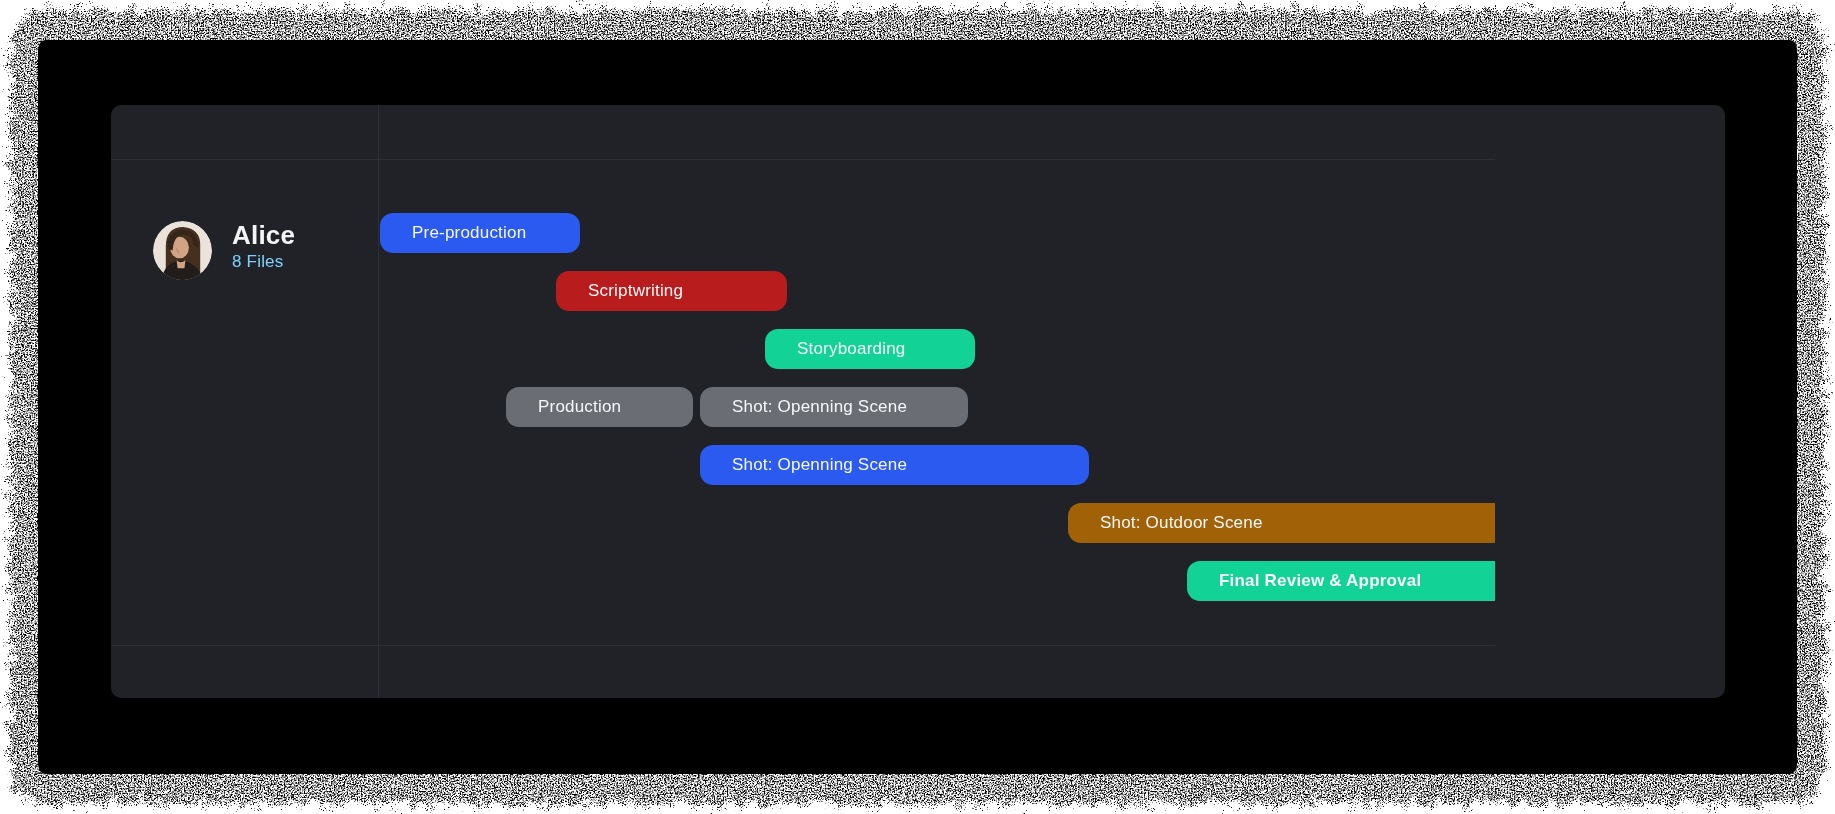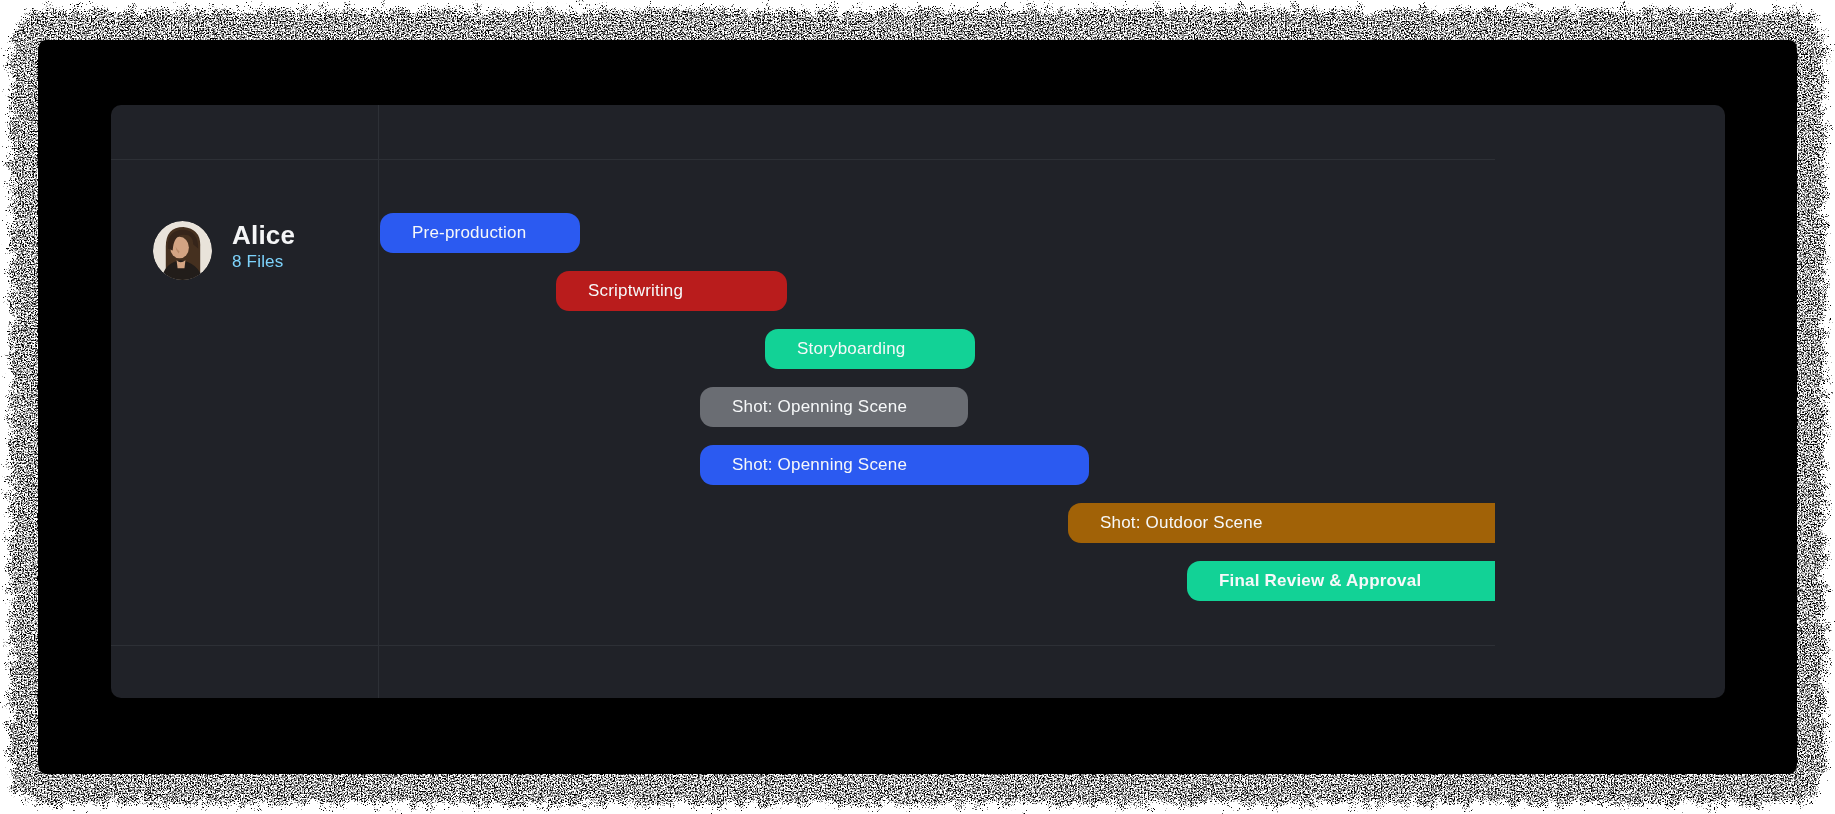--- a/index.html
+++ b/index.html
@@ -106,20 +106,21 @@
       <div>
         <div class="user-name">Alice</div>
         <div class="user-files">8 Files</div>
       </div>
     </div>
 
     <div class="timeline" id="timeline">
         <div class="task-bar" style="left: 2px; width: 200px; top: 108px; height: 40px; background: rgb(43, 90, 241);">Pre-production</div>
         <div class="task-bar" style="left: 178px; width: 231px; top: 166px; height: 40px; background: #b91c1c;">Scriptwriting</div>
         <div class="task-bar" style="left: 387px; width: 210px; top: 224px; height: 40px; background: rgb(18, 210, 150);">Storyboarding</div>
+        <div class="task-bar" style="left: 128px; width: 187px; top: 282px; height: 40px; background: rgb(106, 109, 115);">Production</div>
         <div class="task-bar" style="left: 322px; width: 268px; top: 282px; height: 40px; background: rgb(106, 109, 115);">Shot: Openning Scene</div>
         <div class="task-bar" style="left: 322px; width: 389px; top: 340px; height: 40px; background: rgb(43, 90, 241);">Shot: Openning Scene</div>
         <div class="task-bar" style="left: 690px; width: 445px; top: 398px; height: 40px; background: #a16207;">Shot: Outdoor Scene</div>
         <div class="task-bar bold" style="left: 809px; width: 326px; top: 456px; height: 40px; background: rgb(18, 210, 150); text-align: center;">Final Review &amp; Approval</div>
       </div>
 
   </div>
 </div>
 
 </body></html>

